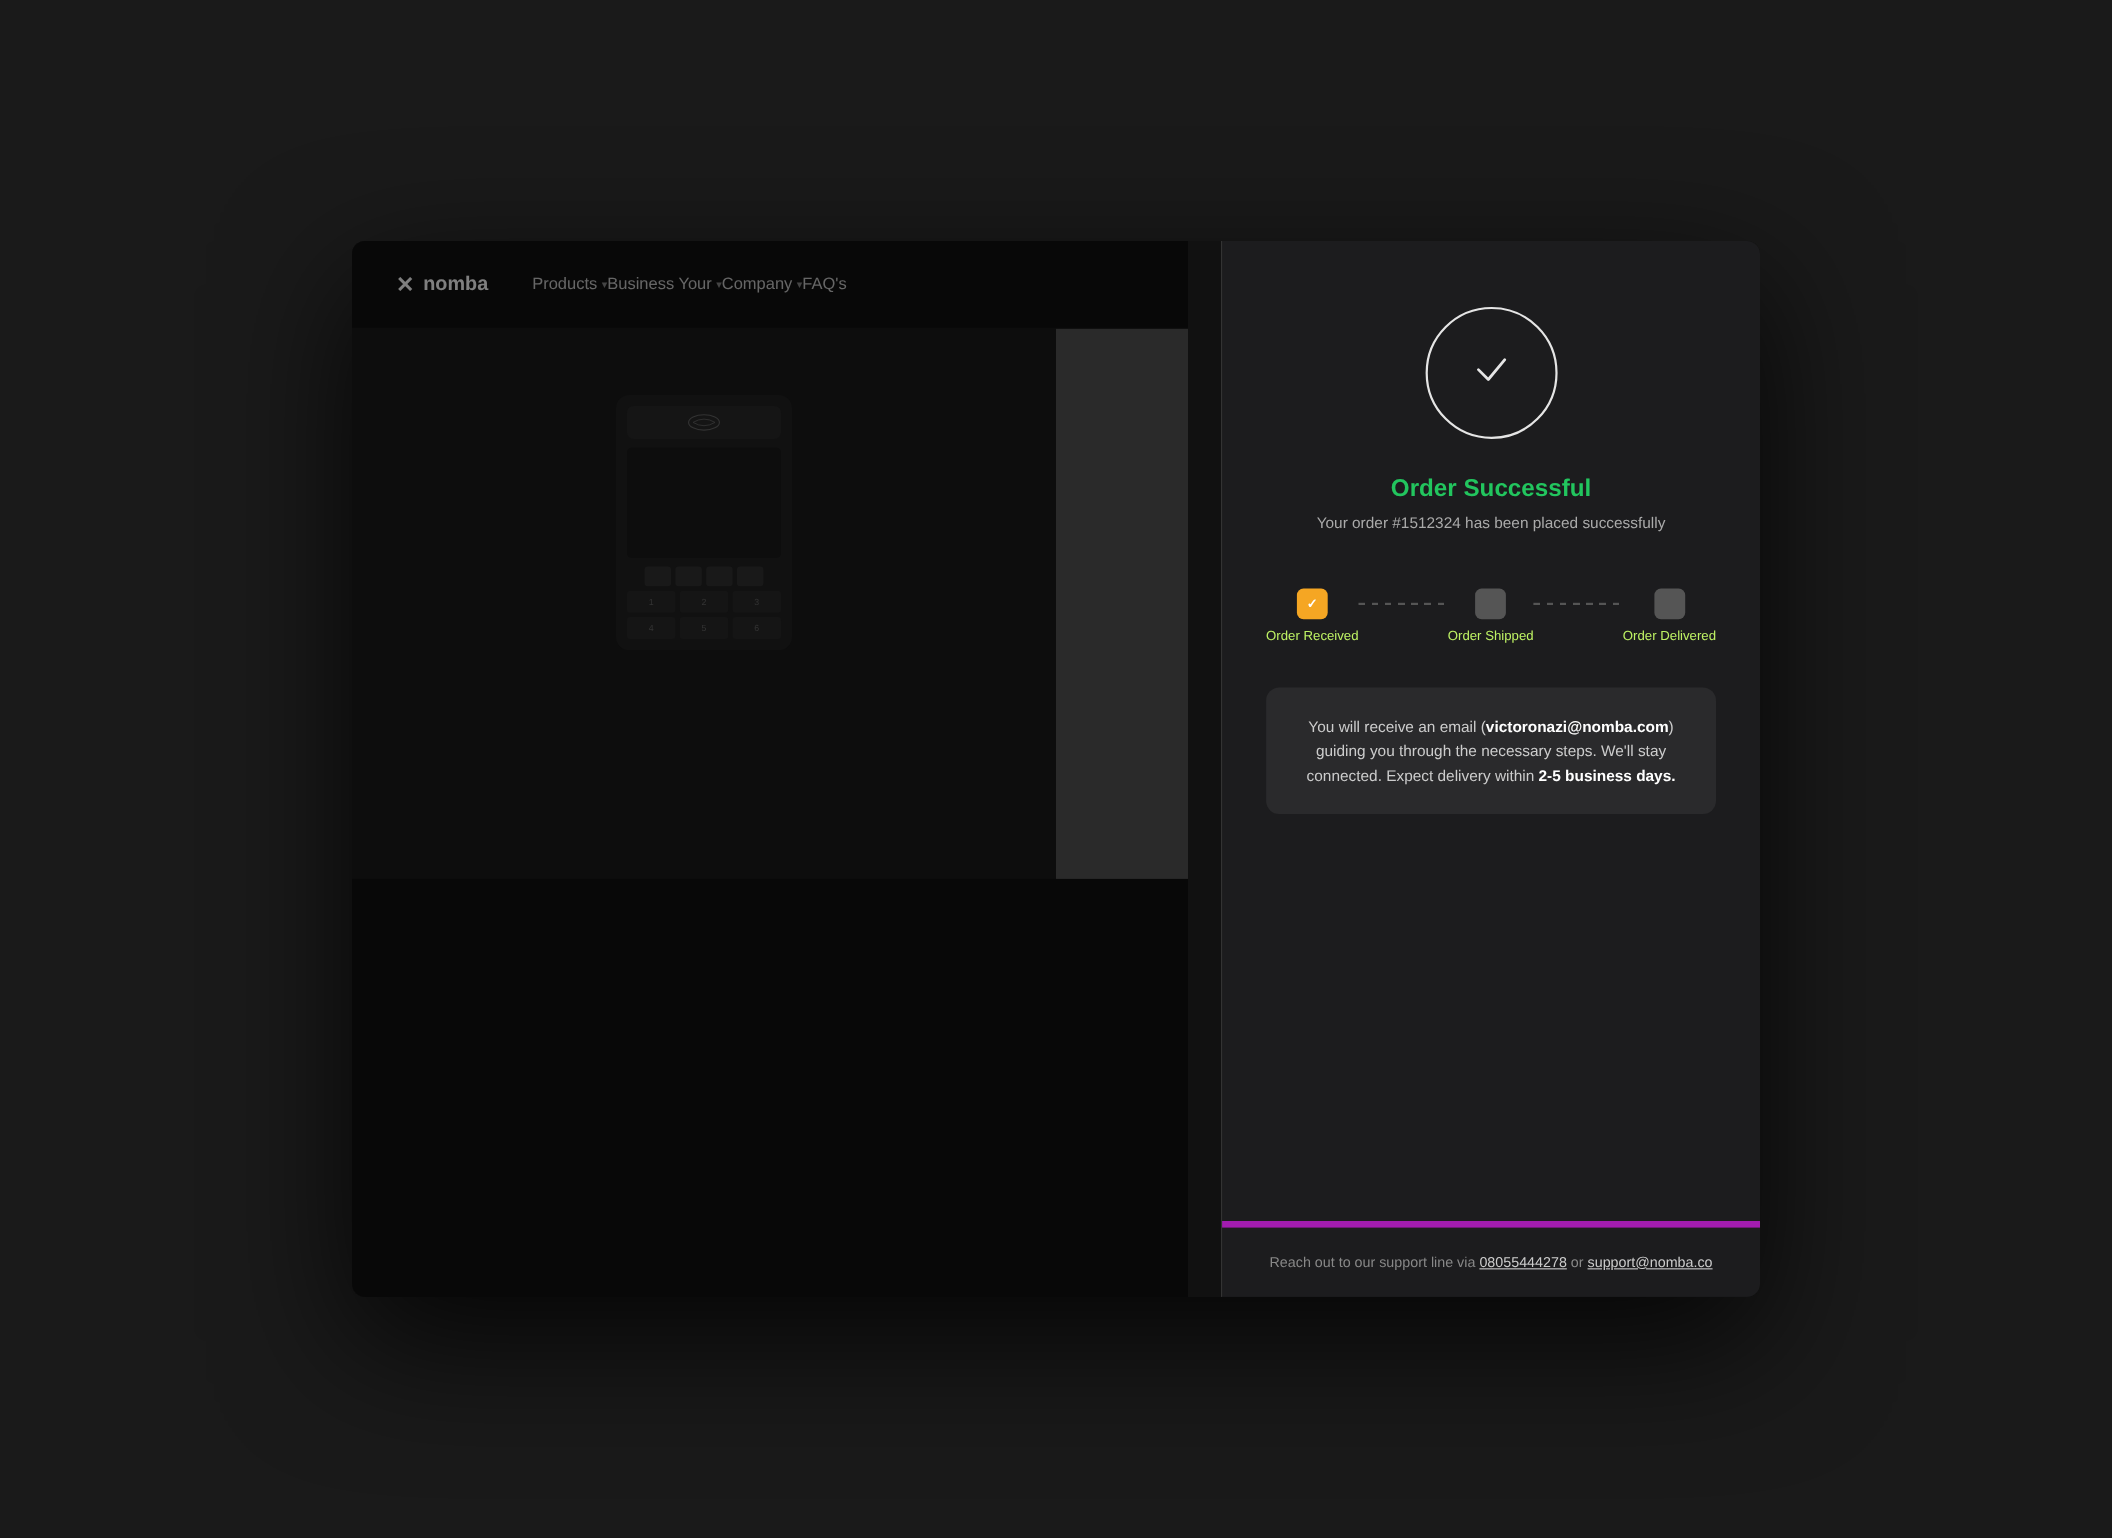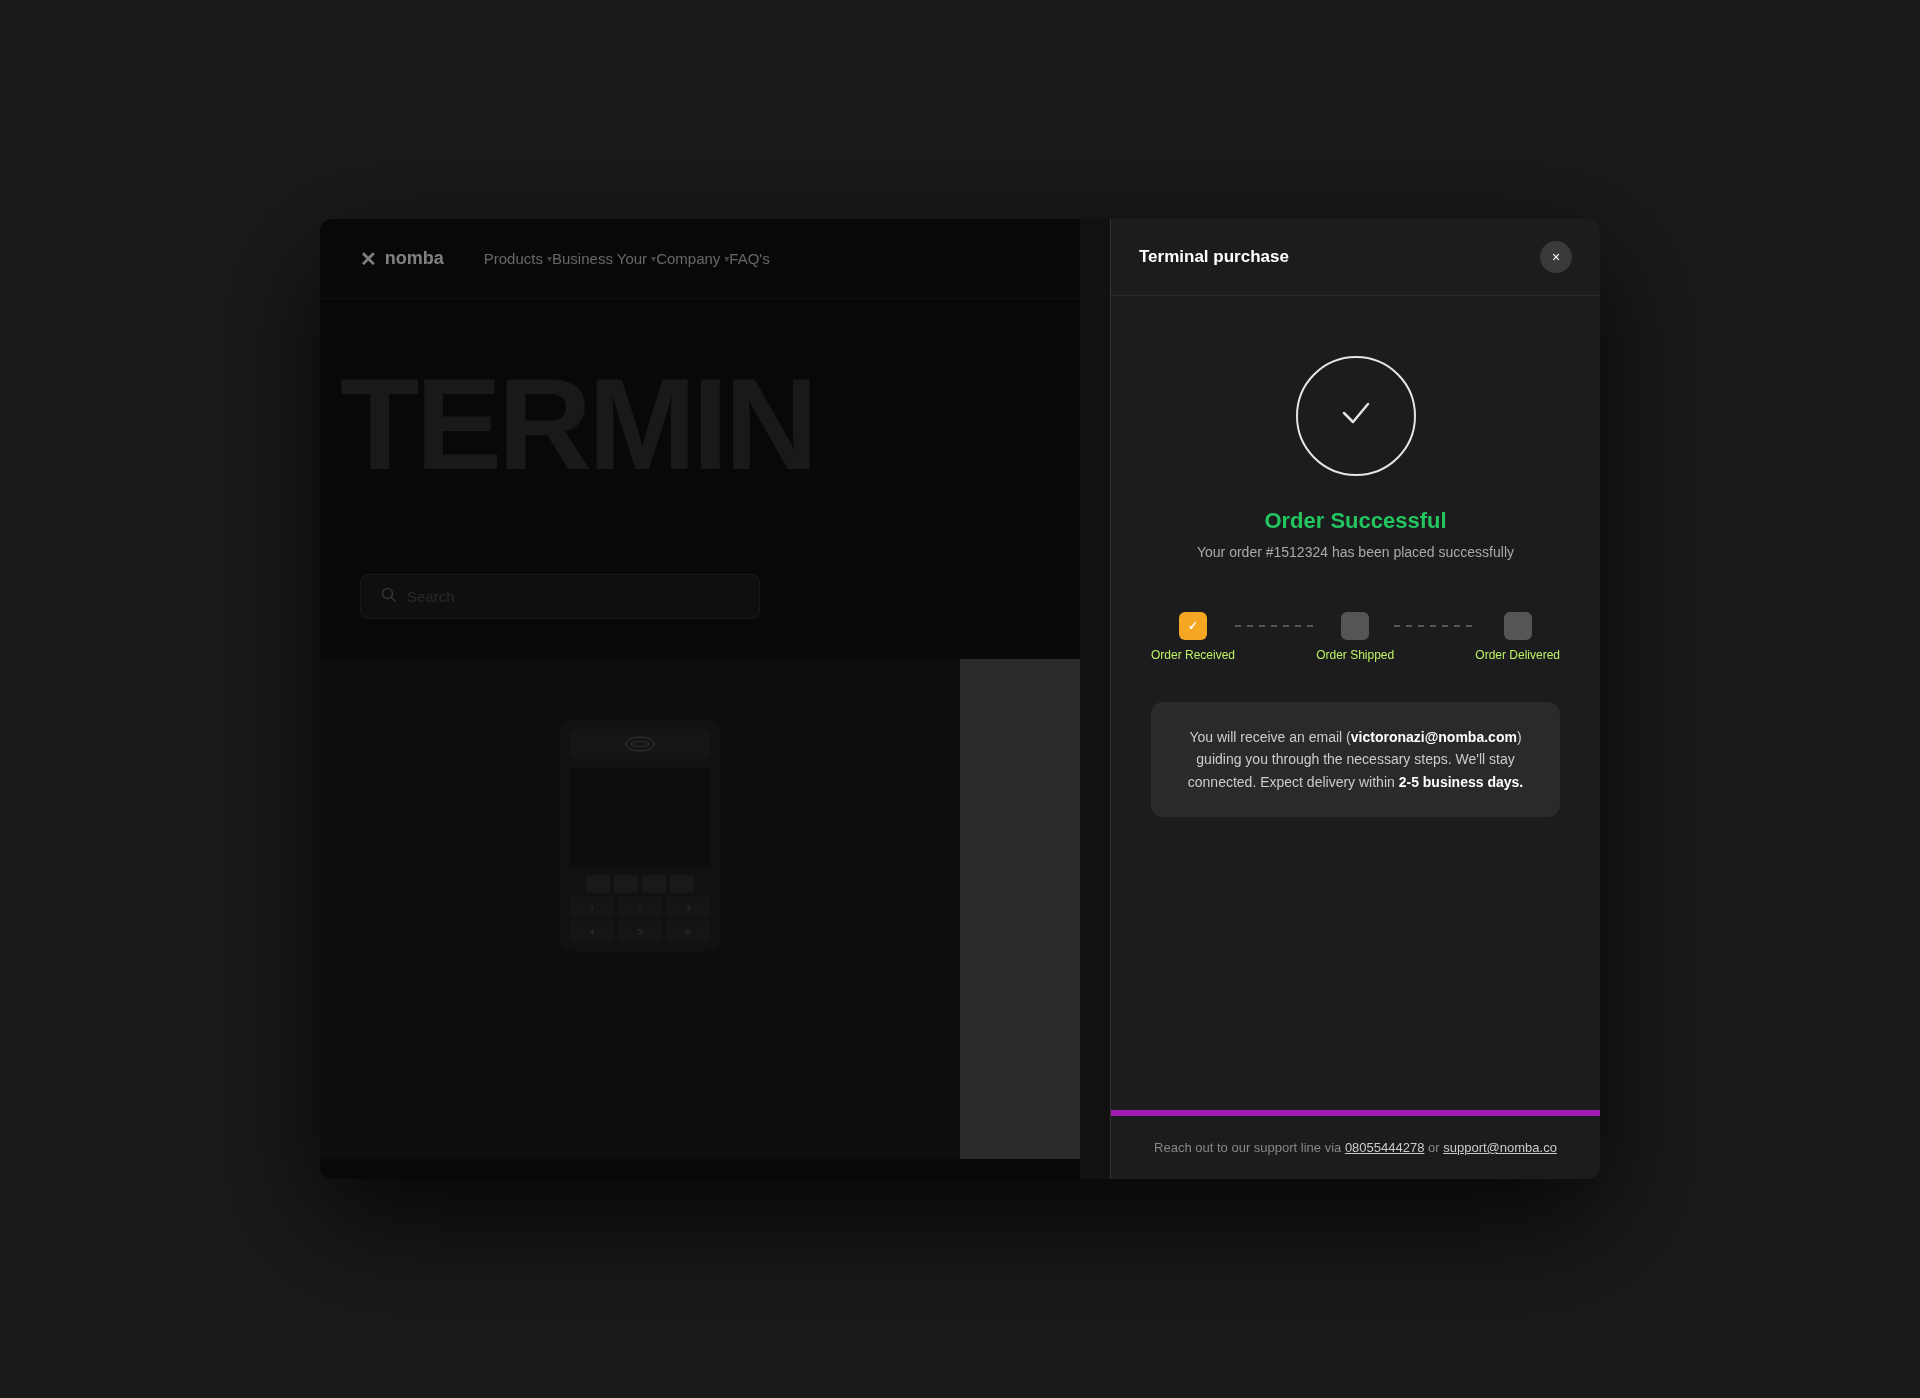--- a/index.html
+++ b/index.html
@@ -438,33 +438,20 @@
           </a>
         </li>
         <li>
           <a href="#">
             <span>FAQ's</span>
           </a>
         </li>
       </ul>
     </nav>
 
-    <div class="hero">
-      <div class="hero-big-text">TERMIN</div>
-
-      <div class="search-bar">
-        <span class="search-icon-svg">
-          <svg width="16" height="16" viewBox="0 0 16 16" fill="none">
-            <circle cx="6.5" cy="6.5" r="5" stroke="#666" stroke-width="1.5"></circle>
-            <line x1="10.5" y1="10.5" x2="14" y2="14" stroke="#666" stroke-width="1.5" stroke-linecap="round"></line>
-          </svg>
-        </span>
-        <span class="search-placeholder">Search</span>
-      </div>
-    </div>
 
     <div class="terminal-section">
       <div class="terminal-left">
         <div class="pos-terminal">
           <div class="pos-top">
             <svg width="30" height="16" viewBox="0 0 30 16" fill="none">
               <ellipse cx="15" cy="8" rx="14" ry="7" stroke="#666" stroke-width="1"></ellipse>
               <path d="M5 8 Q15 2 25 8 Q15 14 5 8" fill="none" stroke="#666" stroke-width="0.8"></path>
             </svg>
           </div>
@@ -487,26 +474,20 @@
       </div>
       <div class="terminal-right"></div>
     </div>
 
   </div>
 
   <div class="overlay"></div>
 
   <div class="modal-panel">
 
-    <div class="modal-header">
-      <span class="modal-title">Terminal purchase</span>
-      <button class="close-btn">
-        <span>×</span>
-      </button>
-    </div>
 
     <div class="modal-body">
 
       <div class="success-circle">
         <span class="check-icon">
           <svg width="40" height="40" viewBox="0 0 40 40" fill="none">
             <polyline points="8,21 17,30 32,12" stroke="#e5e5e5" stroke-width="2.5" stroke-linecap="round" stroke-linejoin="round"></polyline>
           </svg>
         </span>
       </div>

